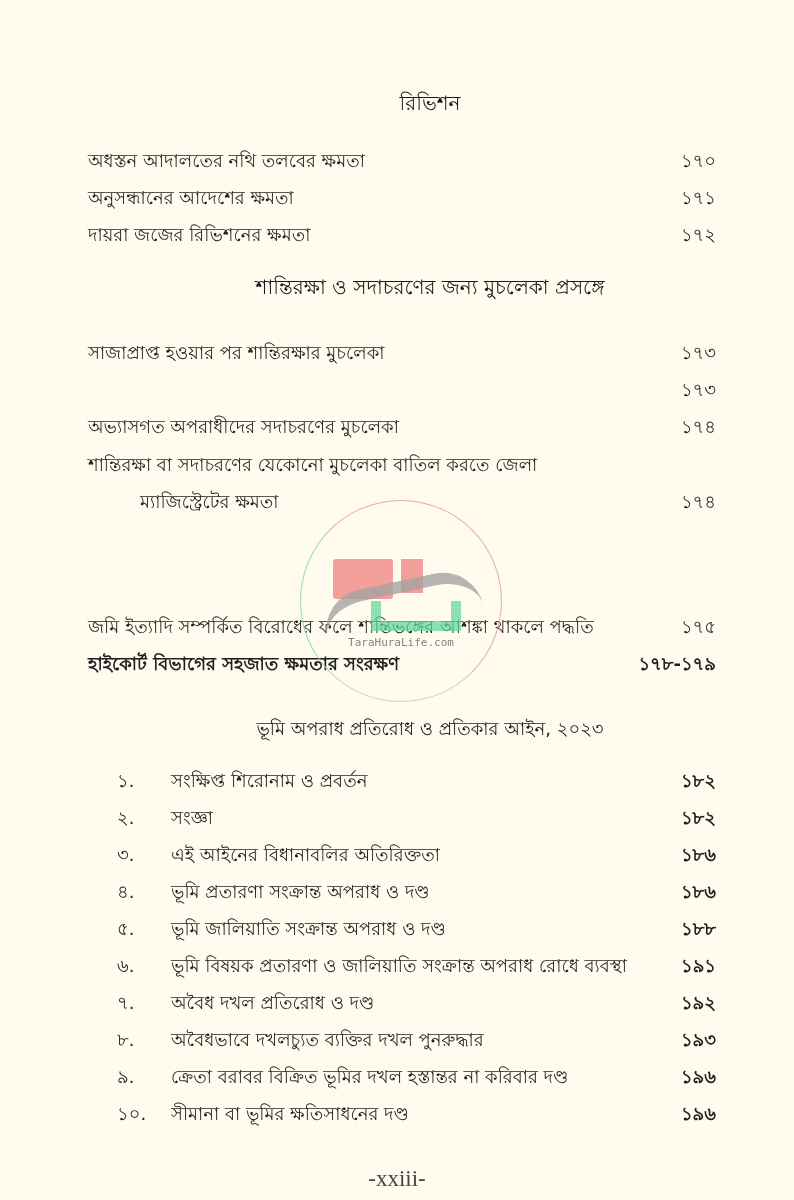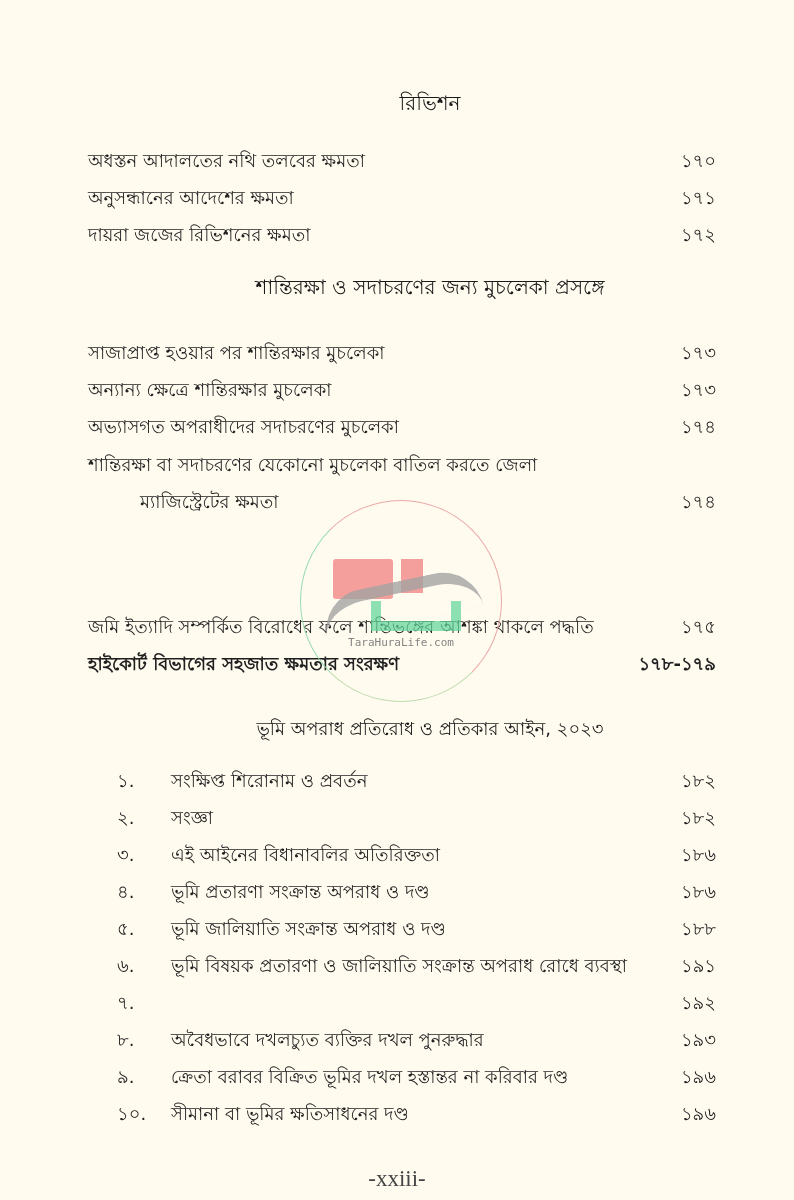--- a/index.html
+++ b/index.html
@@ -24,21 +24,21 @@
     .row .title { position: absolute; left: 0; top: 0; white-space: nowrap; }
     .row .page-no { position: absolute; right: 0; top: 0; white-space: nowrap; }
     .row.bold { font-weight: bold; }
     .row.indent .title { left: 52px; }
     .sec-row {
       position: absolute; left: 117px; width: 599px; height: 30px;
       font-size: 18px; line-height: 30px;
     }
     .sec-row .num { position: absolute; left: 0; top: 0; }
     .sec-row .title { position: absolute; left: 54px; top: 0; white-space: nowrap; }
-    .sec-row .page-no { position: absolute; right: 0; top: 0; }
+    .sec-row .page-no { position: absolute; right: 0; top: 0; font-weight: bold; }
     .footer {
       position: absolute; left: 0; width: 794px; top: 1166px; text-align: center;
       font-family: "Liberation Serif", serif; font-size: 23px; color: #444;
     }
     .watermark {
       position: absolute; left: 300px; top: 500px; width: 200px; height: 200px;
       border-radius: 50%;
       border: 1.5px solid transparent;
       background:
         linear-gradient(#fffbef, #fffbef) padding-box,
@@ -71,21 +71,20 @@
     <span class="title">দায়রা জজের রিভিশনের ক্ষমতা</span>
     <span class="page-no">১৭২</span>
   </div>
 
   <div class="heading" style="top:272px">শান্তিরক্ষা ও সদাচরণের জন্য মুচলেকা প্রসঙ্গে</div>
   <div class="row" style="top:338px">
     <span class="title">সাজাপ্রাপ্ত হওয়ার পর শান্তিরক্ষার মুচলেকা</span>
     <span class="page-no">১৭৩</span>
   </div>
   <div class="row" style="top:375px">
-    <span class="title">অন্যান্য ক্ষেত্রে শান্তিরক্ষার মুচলেকা</span>
     <span class="page-no">১৭৩</span>
   </div>
   <div class="row" style="top:412px">
     <span class="title">অভ্যাসগত অপরাধীদের সদাচরণের মুচলেকা</span>
     <span class="page-no">১৭৪</span>
   </div>
   <div class="row" style="top:450px">
     <span class="title">শান্তিরক্ষা বা সদাচরণের যেকোনো মুচলেকা বাতিল করতে জেলা</span>
     <span class="page-no"></span>
   </div>
@@ -129,20 +128,21 @@
     <span class="title">ভূমি জালিয়াতি সংক্রান্ত অপরাধ ও দণ্ড</span>
     <span class="page-no">১৮৮</span>
   </div>
   <div class="sec-row" style="top:951px">
     <span class="num">৬.</span>
     <span class="title">ভূমি বিষয়ক প্রতারণা ও জালিয়াতি সংক্রান্ত অপরাধ রোধে ব্যবস্থা</span>
     <span class="page-no">১৯১</span>
   </div>
   <div class="sec-row" style="top:988px">
     <span class="num">৭.</span>
+    <span class="title">অবৈধ দখল প্রতিরোধ ও দণ্ড</span>
     <span class="page-no">১৯২</span>
   </div>
   <div class="sec-row" style="top:1025px">
     <span class="num">৮.</span>
     <span class="title">অবৈধভাবে দখলচ্যুত ব্যক্তির দখল পুনরুদ্ধার</span>
     <span class="page-no">১৯৩</span>
   </div>
   <div class="sec-row" style="top:1062px">
     <span class="num">৯.</span>
     <span class="title">ক্রেতা বরাবর বিক্রিত ভূমির দখল হস্তান্তর না করিবার দণ্ড</span>

